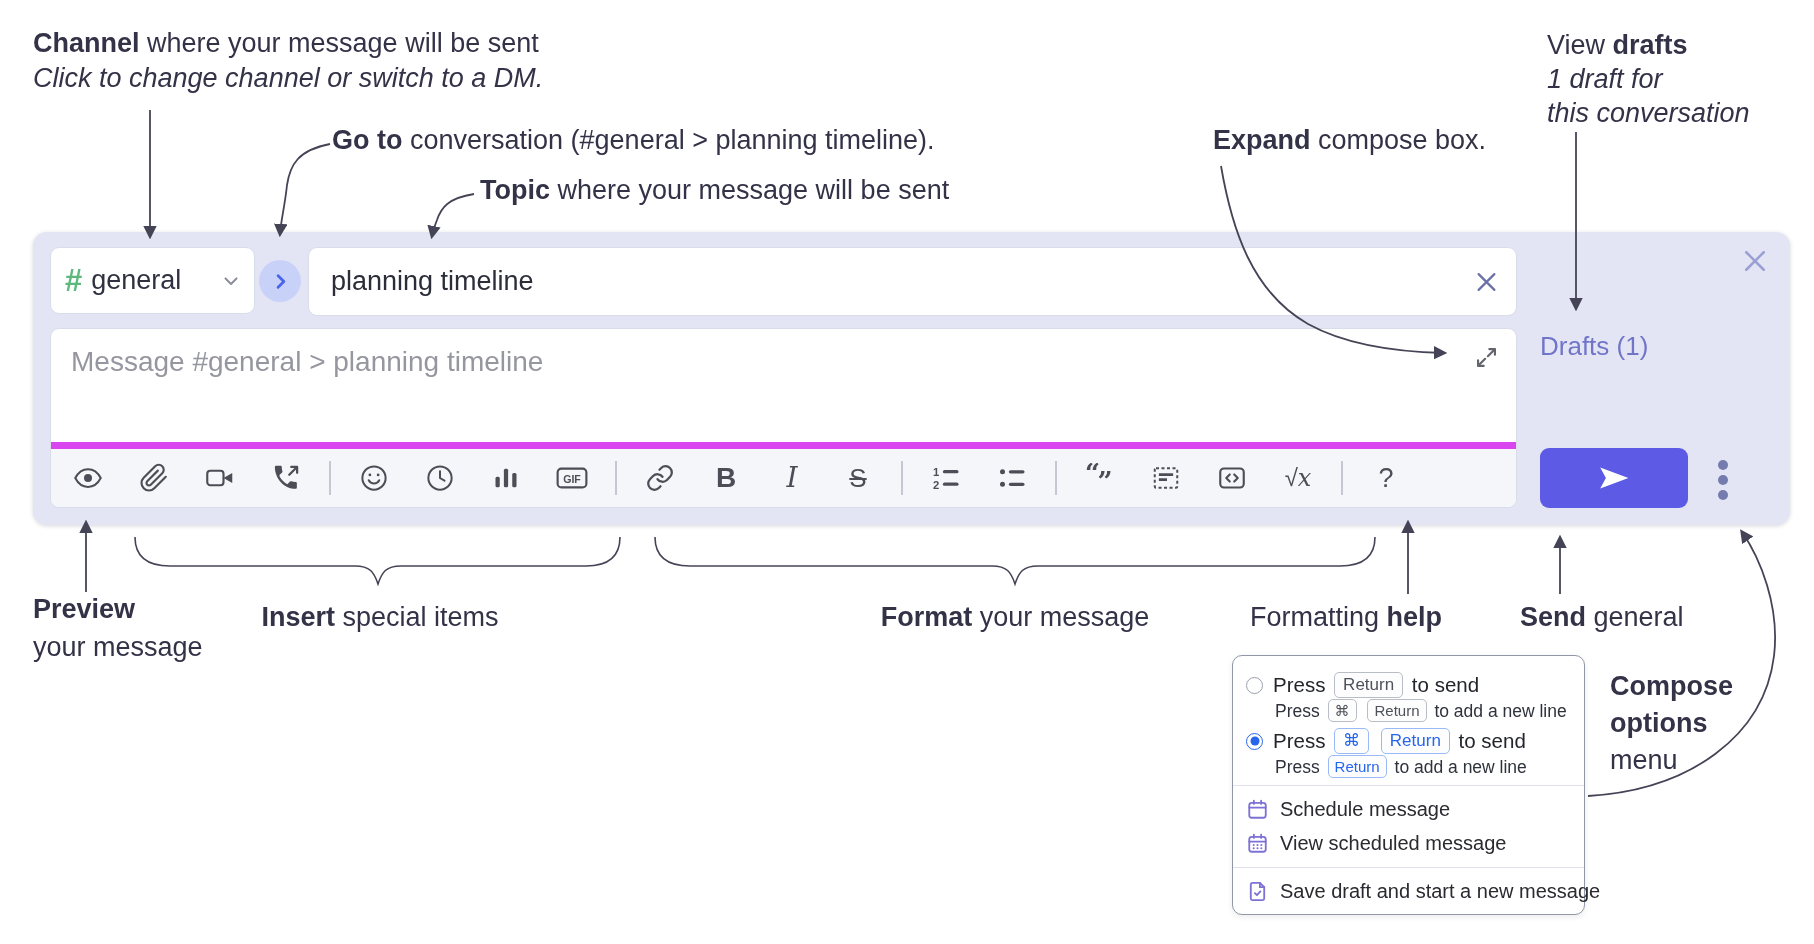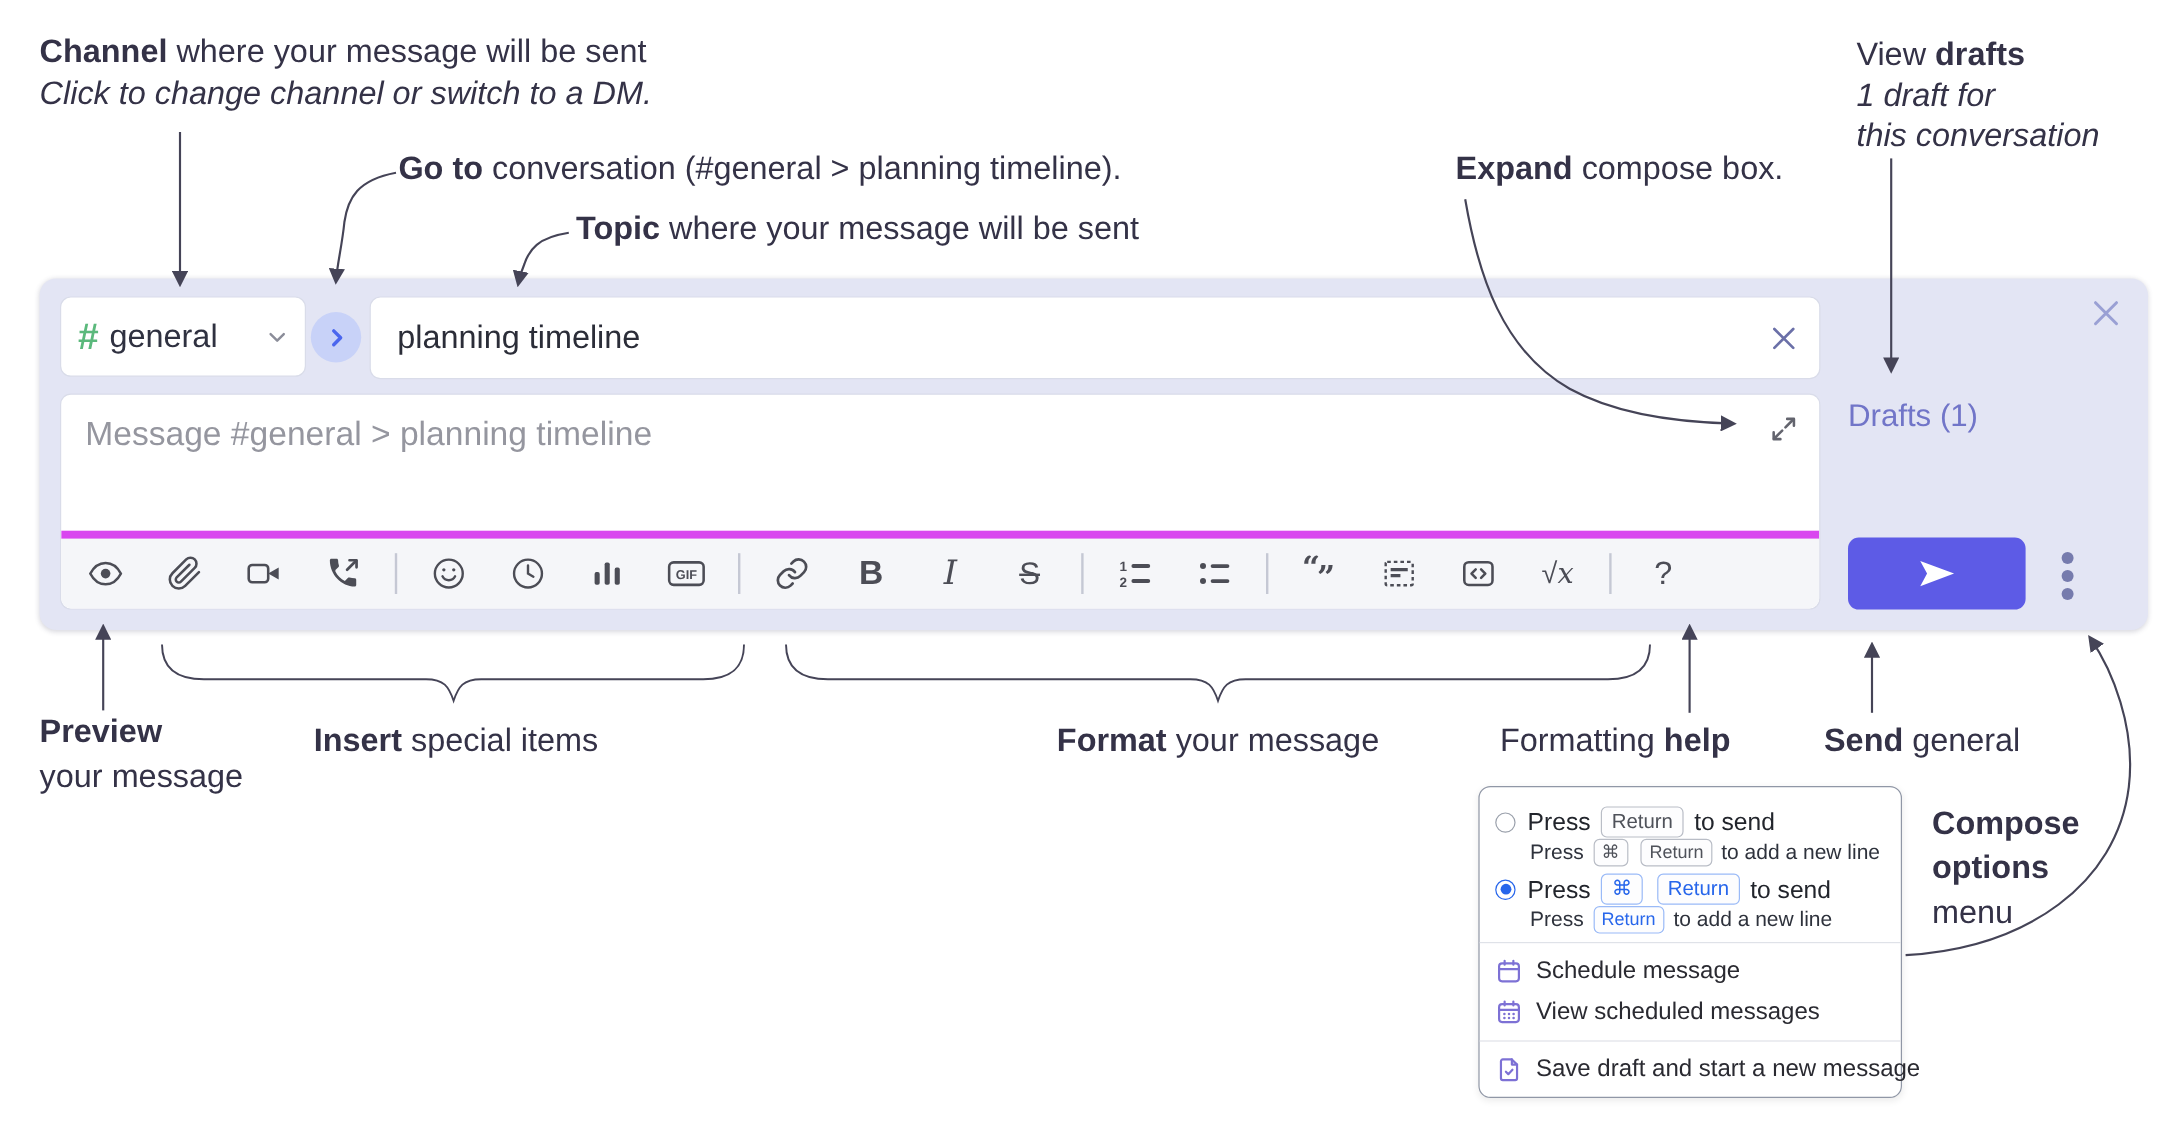--- a/index.html
+++ b/index.html
@@ -355,21 +355,21 @@
           <g fill="#7d71d5" stroke="none">
               <circle cx="8" cy="13.5" r="1.1"></circle>
               <circle cx="12" cy="13.5" r="1.1"></circle>
               <circle cx="16" cy="13.5" r="1.1"></circle>
               <circle cx="8" cy="17" r="1.1"></circle>
               <circle cx="12" cy="17" r="1.1"></circle>
               <circle cx="16" cy="17" r="1.1"></circle>
             </g>
           </svg>
       </span>
-      <span>View scheduled messages</span>
+      <span>View scheduled message</span>
     </div>
 
     <div class="pm-div"></div>
 
     <div class="pm-item">
       <span style="line-height:0;">
         <svg width="23" height="23" viewBox="0 0 24 24" fill="none" stroke="#7d71d5" stroke-width="1.9" stroke-linecap="round" stroke-linejoin="round">
           <path d="M14.5 3H6.6A1.6 1.6 0 0 0 5 4.6v14.8A1.6 1.6 0 0 0 6.6 21h10.8A1.6 1.6 0 0 0 19 19.4V7.5z"></path>
           <path d="M14.5 3v4.5H19"></path>
             <path d="M9.3 13.7l2.1 2.1 3.6-3.9"></path>

